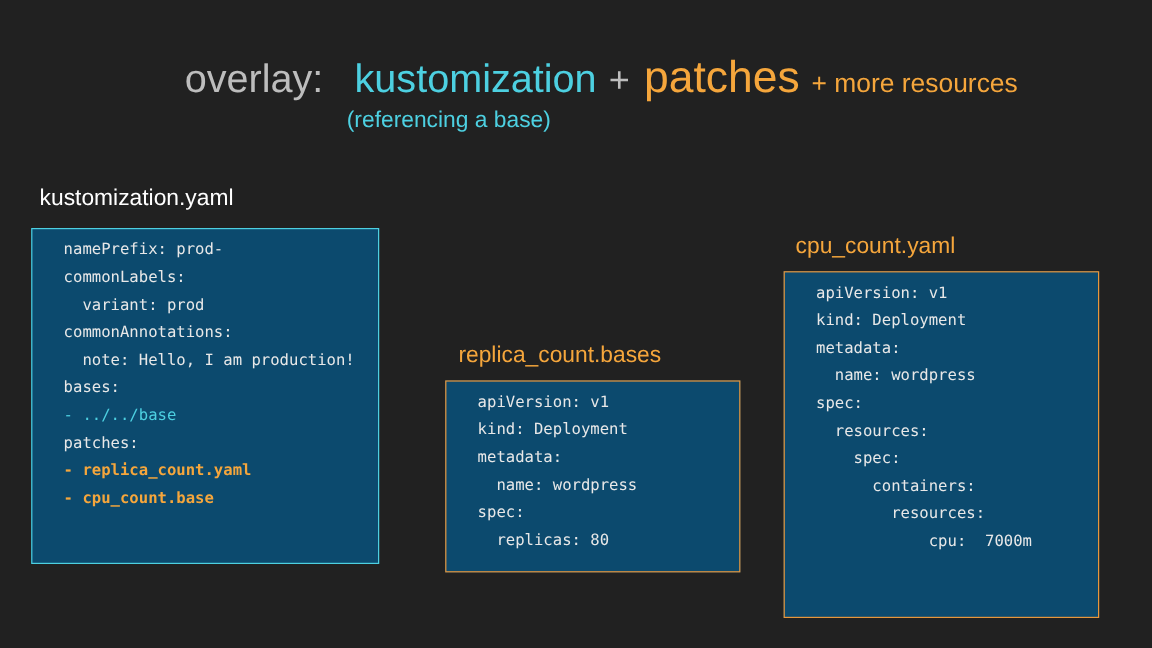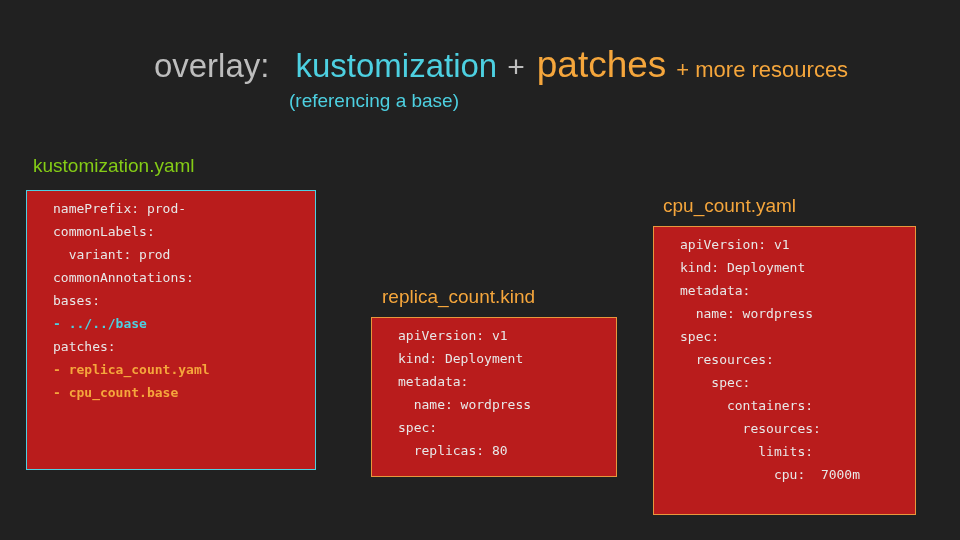--- a/index.html
+++ b/index.html
@@ -36,45 +36,45 @@
     color: #4DD0E1;
     font-size: 19px;
     white-space: nowrap;
   }
   
   .file-label {
     position: absolute;
     font-size: 19px;
     white-space: nowrap;
   }
-  .label-cyan   { color: #84cc16; }
+  .label-cyan   { color: #ffffff; }
   .label-orange { color: #F5A63C; }
   .lbl-kustomization { left: 33px;  top: 155px; }
   .lbl-replica       { left: 382px; top: 286px; }
   .lbl-cpu           { left: 663px; top: 195px; }
   
   .code-box {
     position: absolute;
     box-sizing: border-box;
-    background: #b91c1c;
+    background: #0c4a6e;
     padding: 6px 0 0 26px;
   }
   .box-cyan   { border: 1.5px solid #4DD0E1; }
   .box-orange { border: 1.5px solid #E8973C; }
   .box-kustomization { left: 26px;  top: 190px; width: 290px; height: 280px; }
   .box-replica       { left: 371px; top: 317px; width: 246px; height: 160px; }
   .box-cpu           { left: 653px; top: 226px; width: 263px; height: 289px; }
   .code-line {
     font-family: "DejaVu Sans Mono", "Liberation Mono", monospace;
     font-size: 13px;
     line-height: 23px;
     color: #E8E8E8;
     white-space: pre;
   }
-  .c-cyan   { color: #4DD0E1; font-weight: bold; }
+  .c-cyan   { color: #4DD0E1; font-weight: normal; }
   .c-orange { color: #F5A63C; font-weight: bold; }
 </style>
 </head>
 <body>
 
 <div class="slide">
 
   <div class="title-row">
     <span class="t-overlay">overlay:</span>
     <span class="t-kustomization">kustomization</span>
@@ -83,45 +83,45 @@
     <span class="t-more">+ more resources</span>
   </div>
   <div class="t-subtitle">(referencing a base)</div>
 
   <div class="file-label label-cyan lbl-kustomization">kustomization.yaml</div>
   <div class="code-box box-cyan box-kustomization">
     <div class="code-line">namePrefix: prod-</div>
     <div class="code-line">commonLabels:</div>
     <div class="code-line">  variant: prod</div>
     <div class="code-line">commonAnnotations:</div>
+    <div class="code-line">  note: Hello, I am production!</div>
     <div class="code-line">bases:</div>
     <div class="code-line c-cyan">- ../../base</div>
     <div class="code-line">patches:</div>
     <div class="code-line c-orange">- replica_count.yaml</div>
     <div class="code-line c-orange">- cpu_count.base</div>
   </div>
 
-  <div class="file-label label-orange lbl-replica">replica_count.kind</div>
+  <div class="file-label label-orange lbl-replica">replica_count.bases</div>
   <div class="code-box box-orange box-replica">
     <div class="code-line">apiVersion: v1</div>
     <div class="code-line">kind: Deployment</div>
     <div class="code-line">metadata:</div>
     <div class="code-line">  name: wordpress</div>
     <div class="code-line">spec:</div>
     <div class="code-line">  replicas: 80</div>
   </div>
 
   <div class="file-label label-orange lbl-cpu">cpu_count.yaml</div>
   <div class="code-box box-orange box-cpu">
     <div class="code-line">apiVersion: v1</div>
     <div class="code-line">kind: Deployment</div>
     <div class="code-line">metadata:</div>
     <div class="code-line">  name: wordpress</div>
     <div class="code-line">spec:</div>
     <div class="code-line">  resources:</div>
     <div class="code-line">    spec:</div>
     <div class="code-line">      containers:</div>
     <div class="code-line">        resources:</div>
-    <div class="code-line">          limits:</div>
     <div class="code-line">            cpu:  7000m</div>
   </div>
 
 </div>
 
 </body></html>

